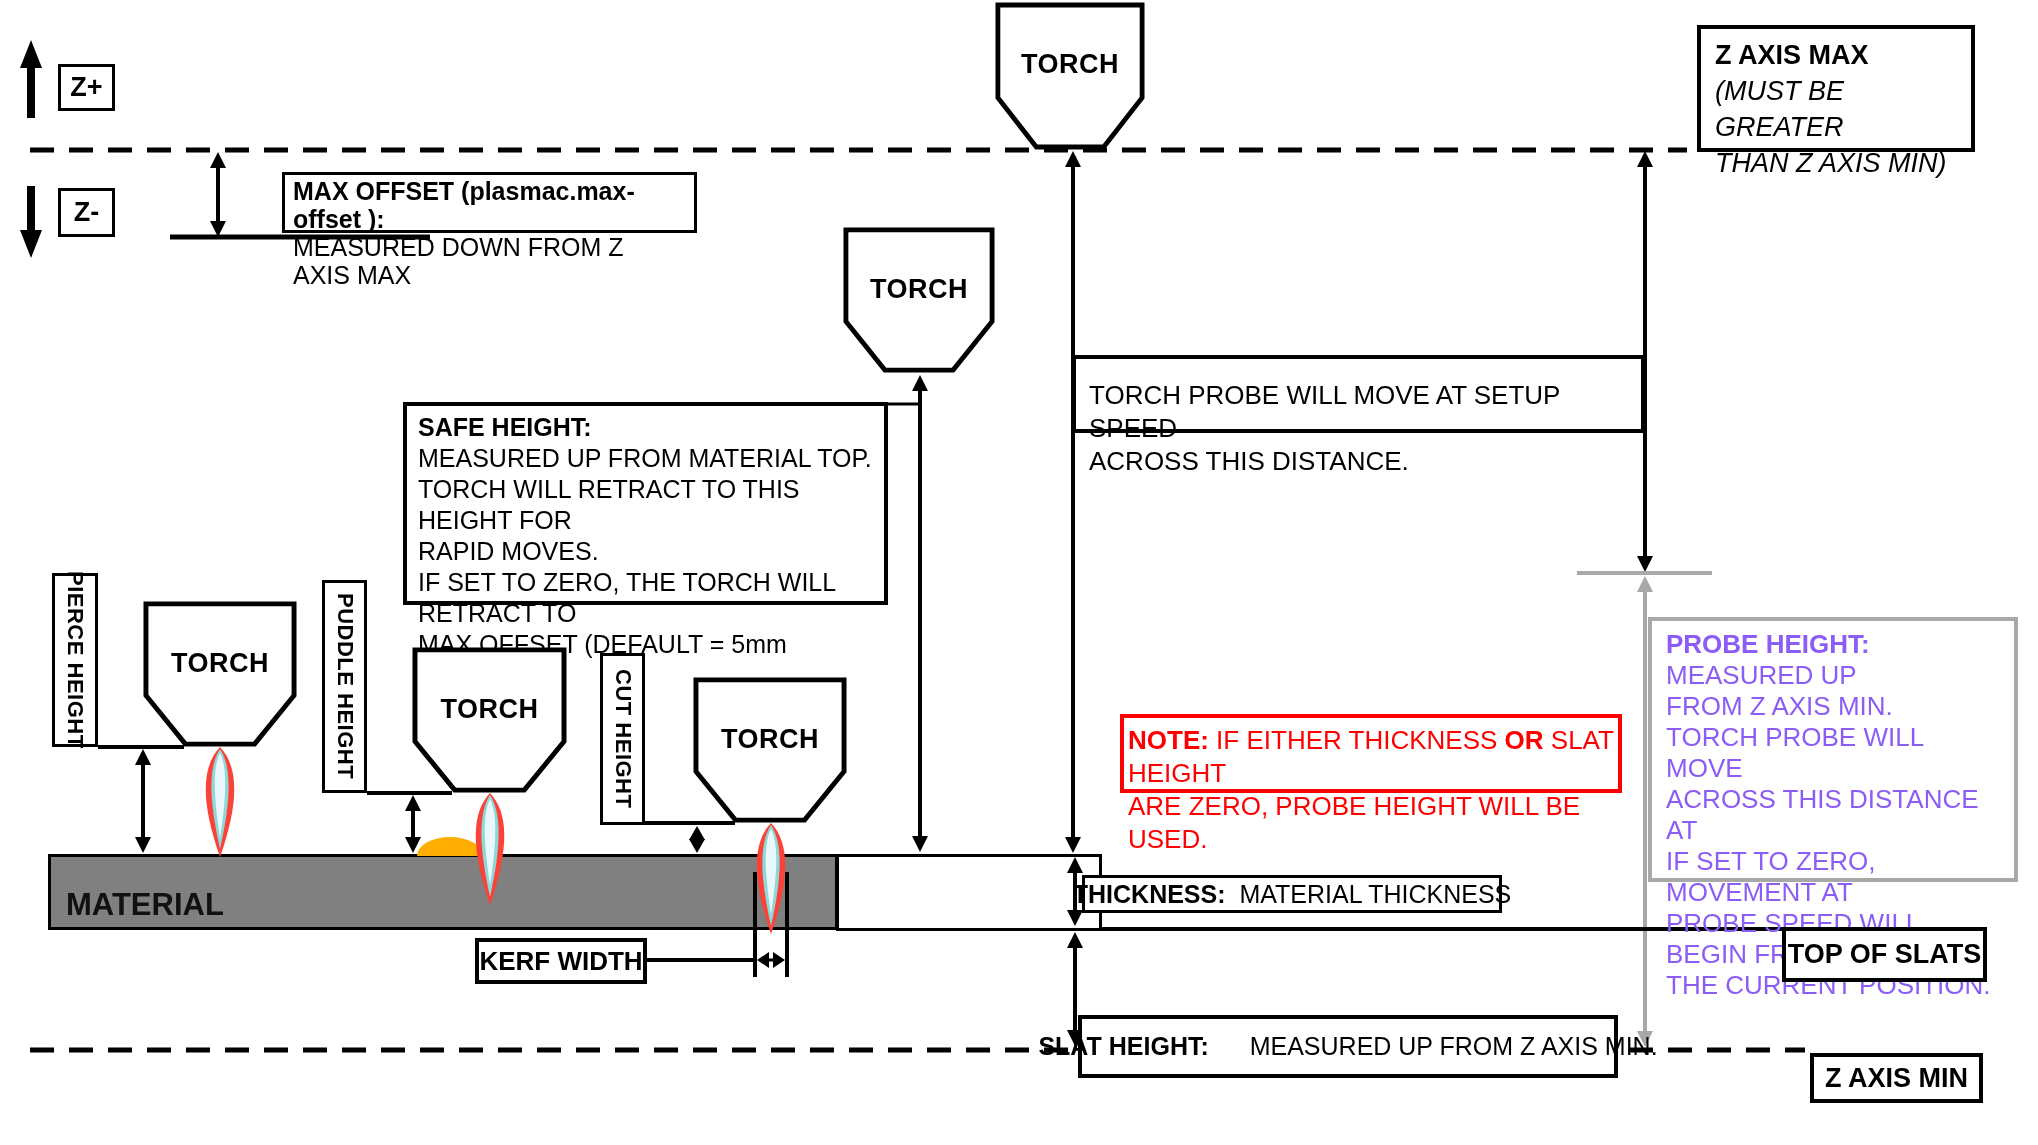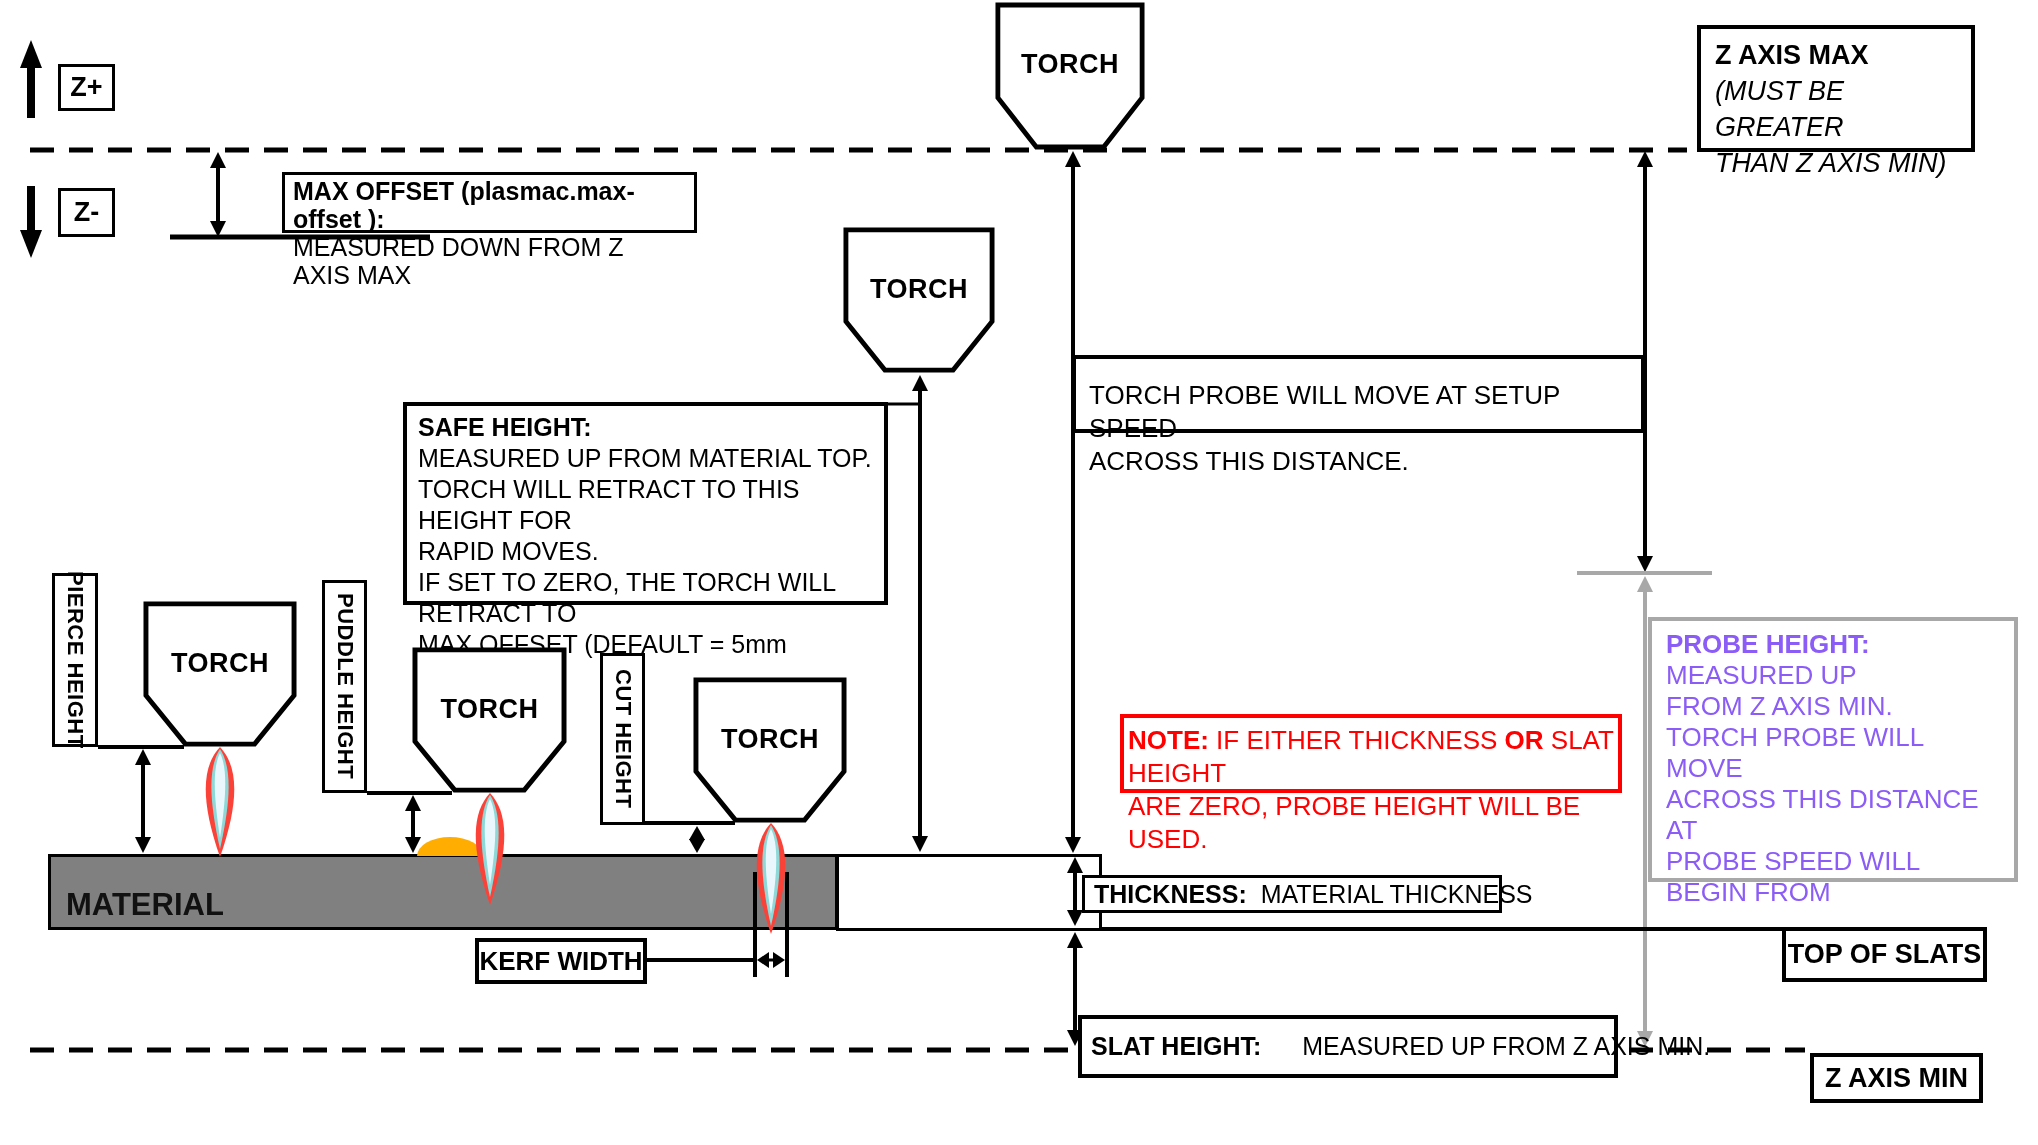--- a/index.html
+++ b/index.html
@@ -21,21 +21,21 @@
   .vlabel span{writing-mode:vertical-rl;font-weight:bold;font-size:22px;white-space:nowrap;letter-spacing:.5px;}
   .center-box{display:flex;align-items:center;justify-content:center;font-weight:bold;}
   .txt{font-size:25px;line-height:31px;}
   .bold{font-weight:bold;}
   .ital{font-style:italic;}
   .max-offset-box{padding:2px 8px;font-size:25px;line-height:28px;}
   .safe-box{padding:6px 11px;}
   .probe-box{border-color:#A8A8A8;color:#8b5cf6;padding:8px 14px;font-size:26px;line-height:31px;}
   .note-box{border-color:#FF0000;color:#FF0000;padding:6px 4px;font-size:26px;line-height:33px;}
   .tp-box{padding:20px 13px;font-size:26px;line-height:33px;}
-  .label-inline{padding:0 9px;display:flex;align-items:center;font-size:25px;white-space:pre;}
+  .label-inline{padding:0 9px;display:flex;align-items:center;font-size:25px;white-space:pre;justify-content:center;}
 </style>
 </head>
 <body>
 
 <div class="canvas">
 
   <div class="material" style="left:48px;top:854px;width:790px;height:76px;"></div>
   <div class="mat-ext" style="left:836px;top:854px;width:266px;height:77px;"></div>
   <div class="material-label" style="left:66px;top:887px;">MATERIAL</div>
 
@@ -203,21 +203,23 @@
   <div class="box note-box" style="left:1120px;top:714px;width:502px;height:79px;">
     <div><span class="bold">NOTE:</span><span>  IF EITHER THICKNESS </span><span class="bold">OR</span><span> SLAT HEIGHT</span></div>
     <div>ARE ZERO, PROBE HEIGHT WILL BE USED.</div>
   </div>
 
   <div class="box probe-box" style="left:1648px;top:617px;width:370px;height:265px;">
     <div><span class="bold">PROBE HEIGHT:</span><span> MEASURED UP</span></div>
     <div>FROM Z AXIS MIN.</div>
     <div>TORCH PROBE WILL MOVE</div>
     <div>ACROSS THIS DISTANCE AT</div>
+    <div>IF SET TO ZERO,  MOVEMENT AT</div>
     <div>PROBE SPEED WILL BEGIN FROM</div>
+    <div>THE CURRENT POSITION.</div>
   </div>
 
   <div class="box b3 label-inline" style="left:1082px;top:875px;width:420px;height:38px;">
     <span class="bold">THICKNESS:</span><span>  MATERIAL THICKNESS</span>
   </div>
 
   <div class="box label-inline" style="left:1078px;top:1015px;width:540px;height:63px;gap:27px;">
     <span class="bold">SLAT HEIGHT:</span><span>  MEASURED UP FROM Z AXIS MIN.</span>
   </div>
 

